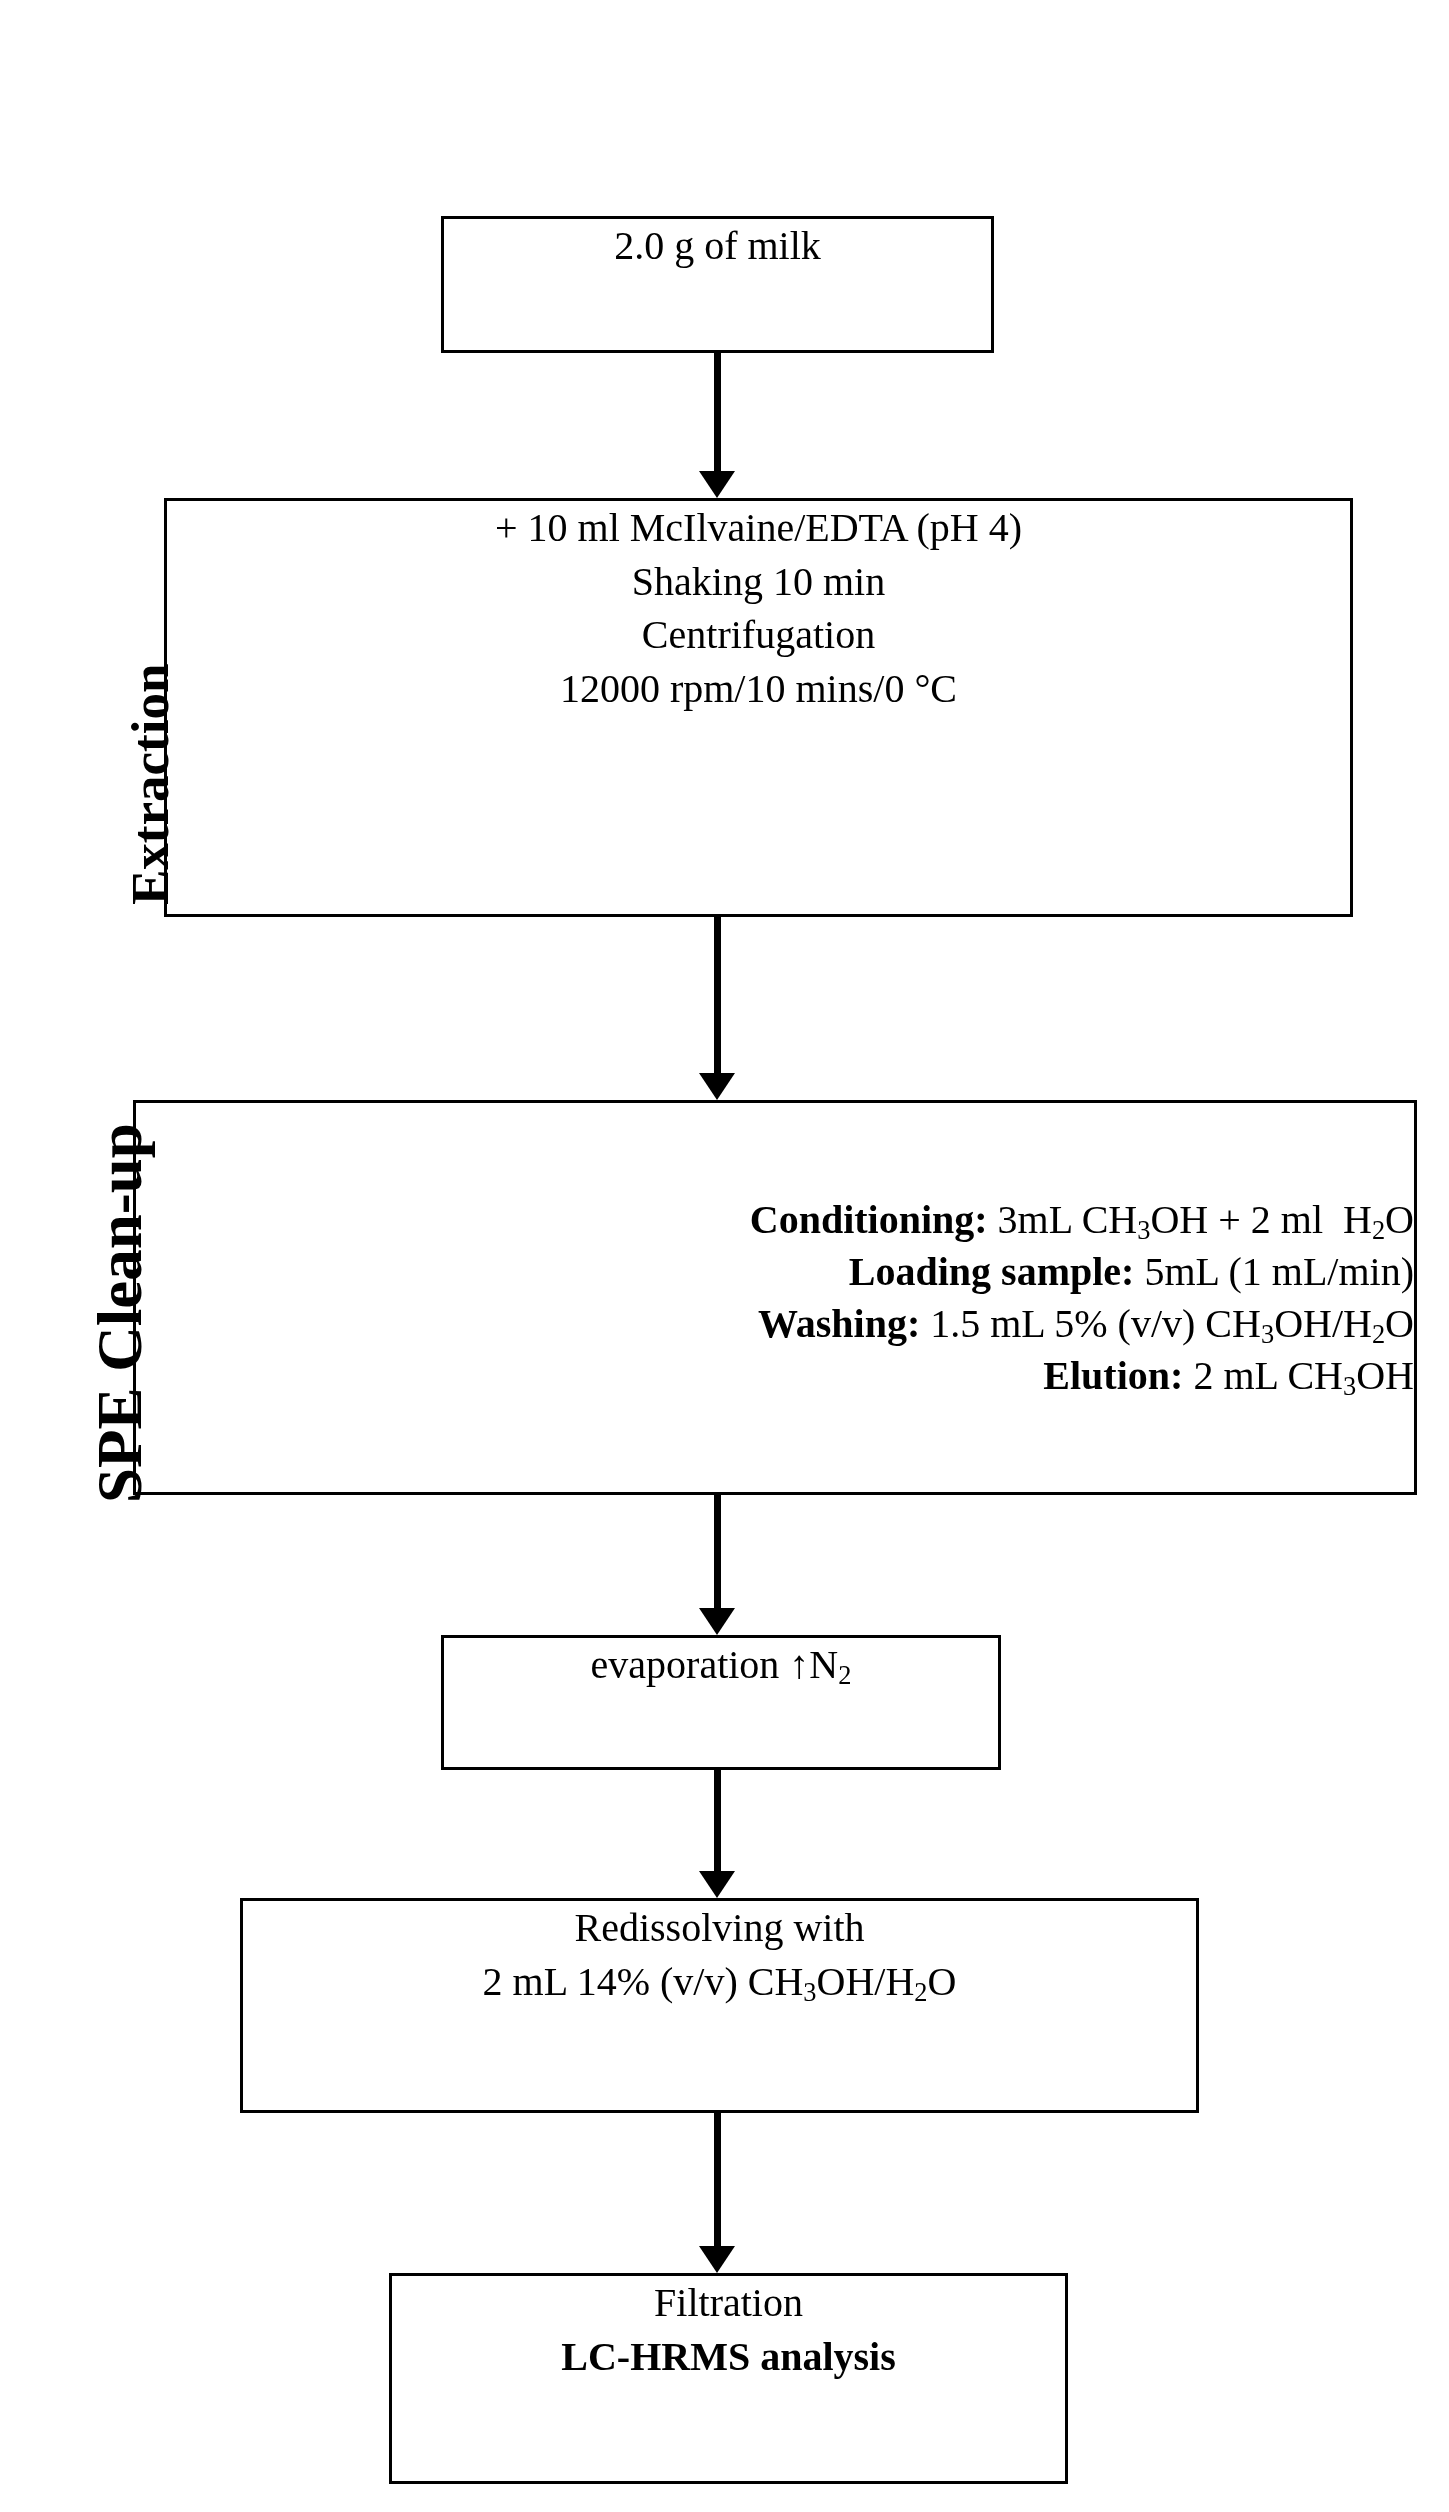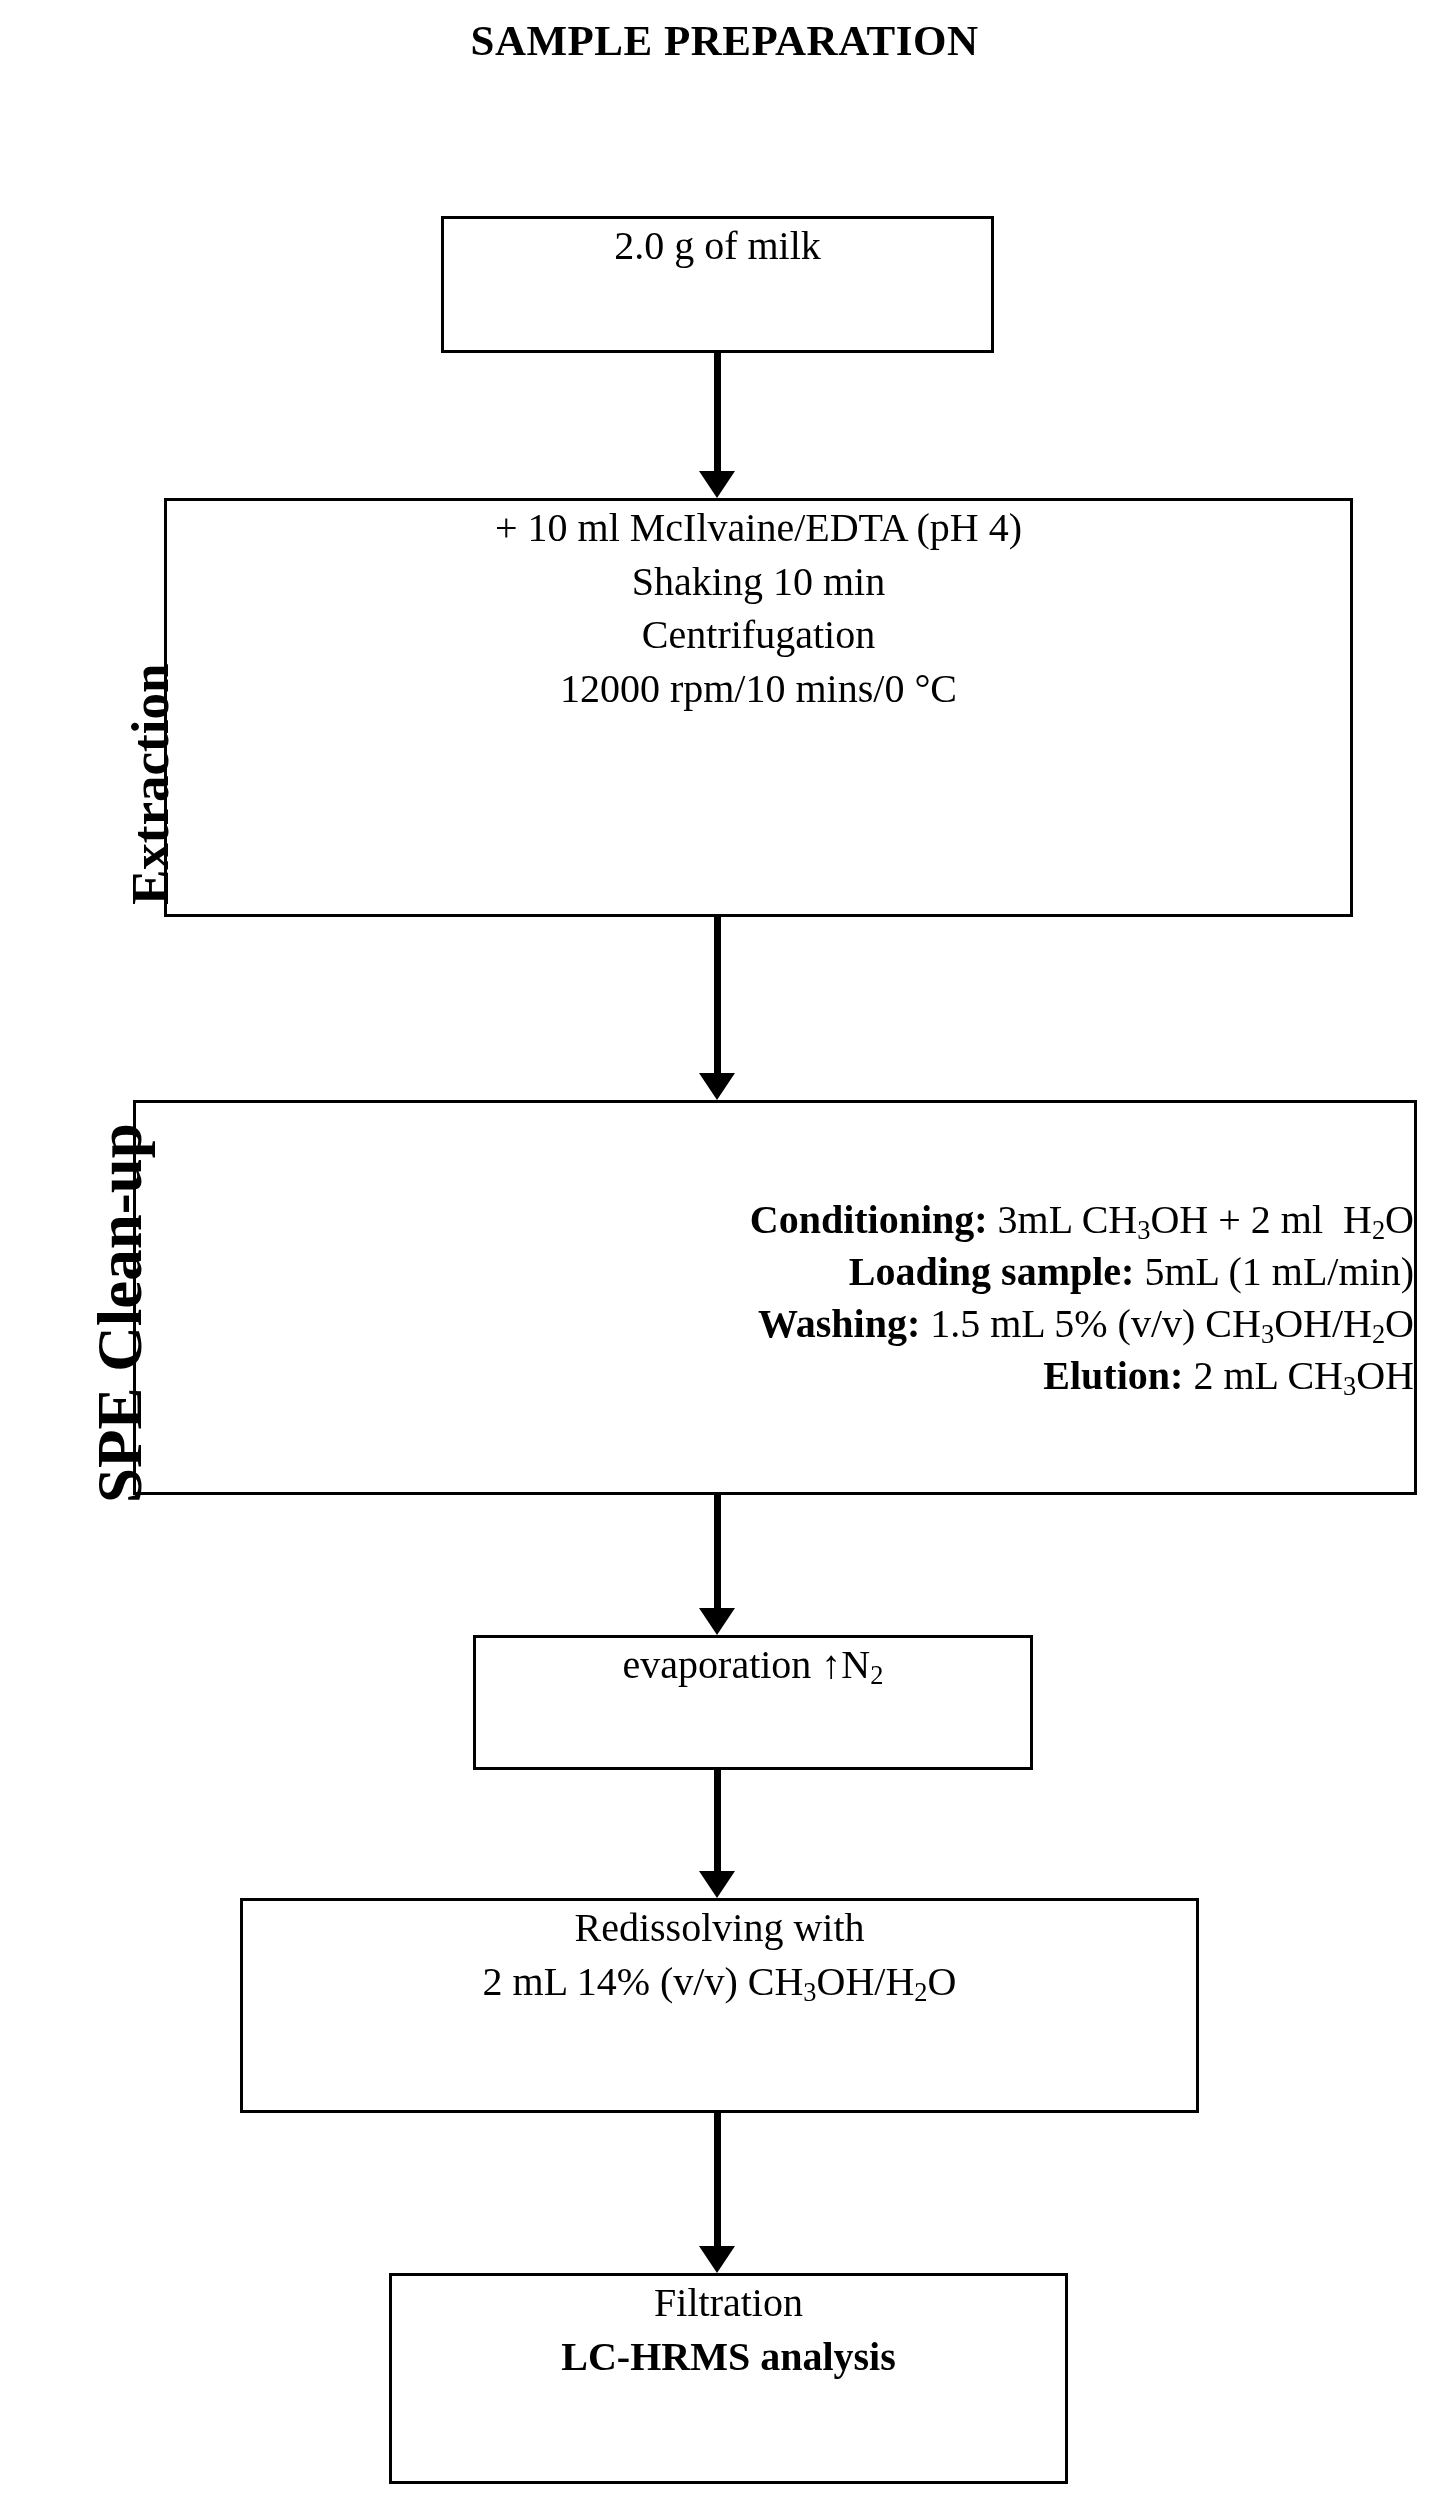--- a/index.html
+++ b/index.html
@@ -60,21 +60,21 @@
   sub {
     font-size: 0.66em;
     vertical-align: -0.22em;
     line-height: 0;
   }
 
   
   #box-milk        { left: 441px;  top: 216px;  width: 553px;  height: 137px; }
   #box-extraction  { left: 164px;  top: 498px;  width: 1189px; height: 419px; }
   #box-spe         { left: 133px;  top: 1100px; width: 1284px; height: 395px; }
-  #box-evaporation { left: 441px;  top: 1635px; width: 560px;  height: 135px; margin-left: 32px; }
+  #box-evaporation { left: 441px;  top: 1635px; width: 560px;  height: 135px; }
   #box-redissolve  { left: 240px;  top: 1898px; width: 959px; height: 215px; }
   #box-filtration  { left: 389px;  top: 2273px; width: 679px;  height: 211px; }
 
   
   .side-label {
     position: absolute;
     font-weight: bold;
     transform-origin: left top;
     transform: rotate(-90deg);
     white-space: nowrap;
@@ -112,21 +112,20 @@
   #arrow-2 { left: 714px; top: 917px;  height: 158px; }
   #arrow-3 { left: 714px; top: 1495px; height: 115px; }
   #arrow-4 { left: 714px; top: 1770px; height: 103px; }
   #arrow-5 { left: 714px; top: 2113px; height: 135px; }
 </style>
 </head>
 <body>
 
 <div id="page">
 
-  <div class="title">SAMPLE PREPARATION</div>
 
   <div class="box" id="box-milk">
     <div class="line">2.0 g of milk</div>
   </div>
 
   <div class="arrow" id="arrow-1"></div>
 
   <div class="box" id="box-extraction">
     <div class="line">+ 10 ml McIlvaine/EDTA (pH 4)</div>
     <div class="line">Shaking 10 min</div>

